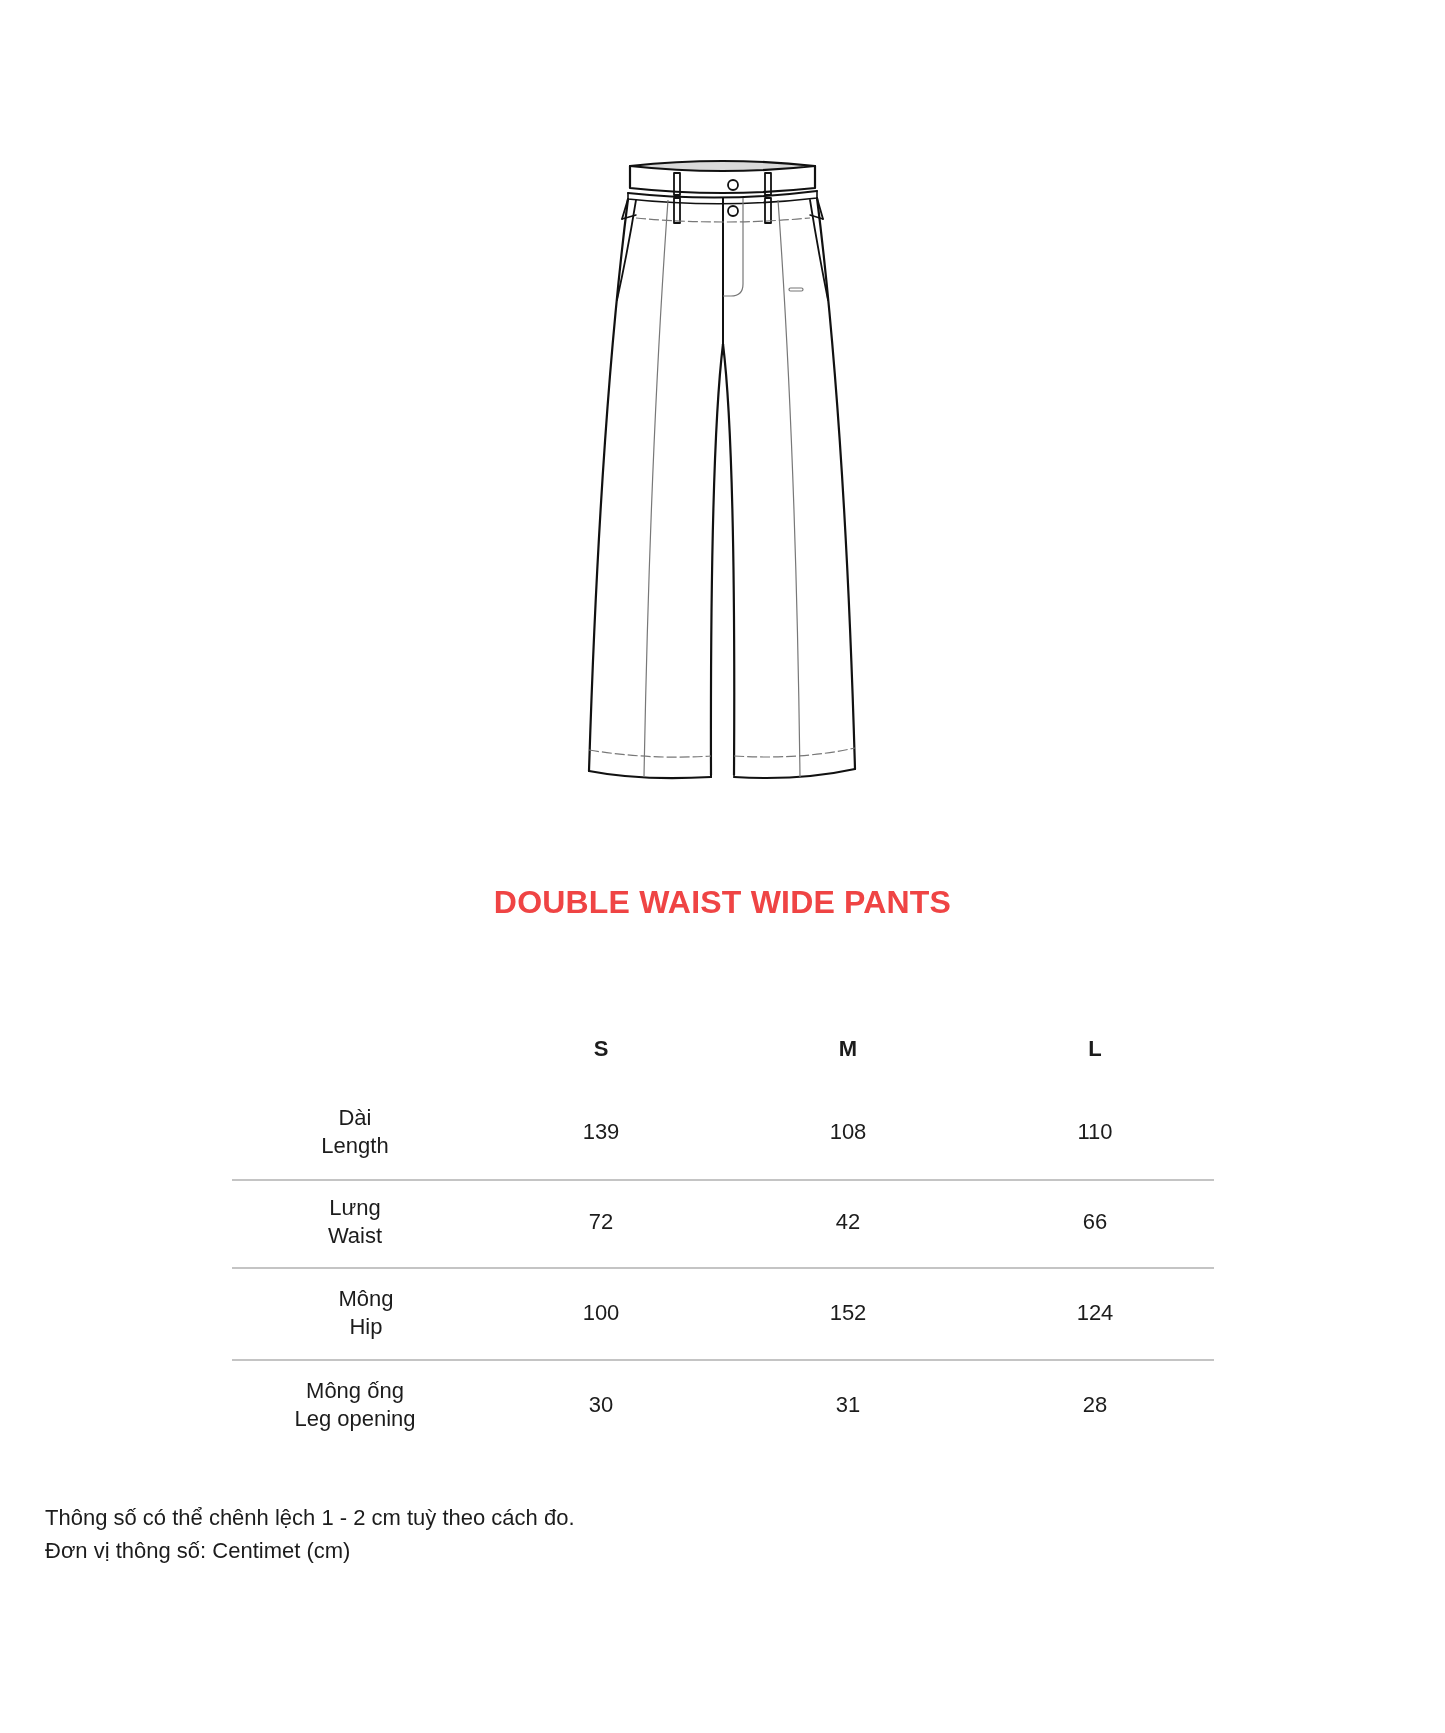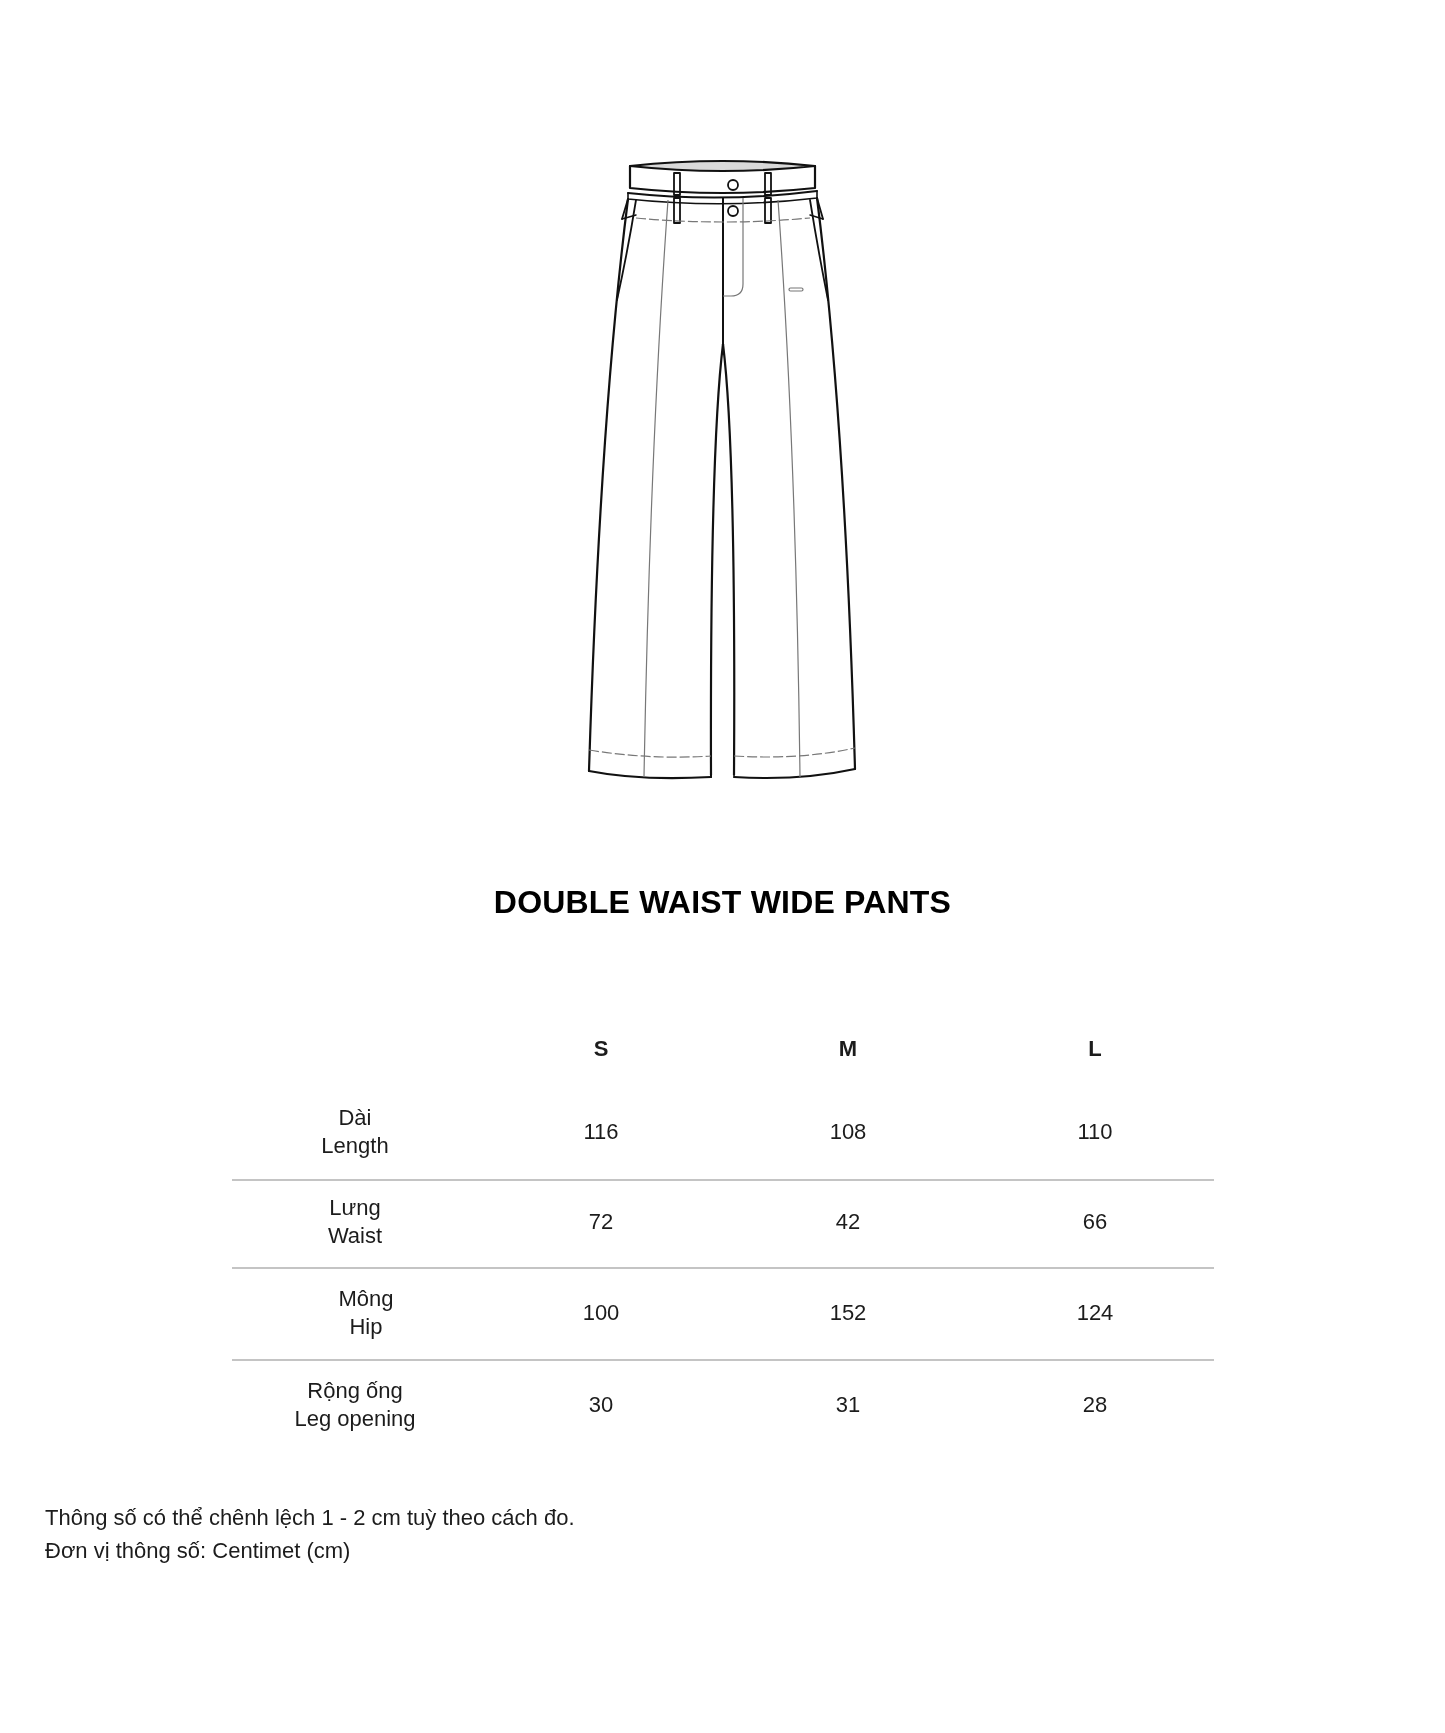--- a/index.html
+++ b/index.html
@@ -7,21 +7,21 @@
       width: 1445px; height: 1733px; position: relative; overflow: hidden;
       font-family: "Liberation Sans", sans-serif; color: #1a1a1a;
     }
     .drawing {
       position: absolute; left: 560px; top: 140px; width: 340px; height: 660px;
     }
     .drawing svg { width: 340px; height: 660px; display: block; }
     .title {
       position: absolute; left: 0; width: 1445px; top: 884px;
       text-align: center; font-weight: bold; font-size: 32px; letter-spacing: 0.2px;
-      color: #000000;
+      color: #ef4444;
     }
     .table {
       position: absolute; left: 232px; top: 0; width: 982px;
     }
     .hdr {
       position: absolute; top: 1036px; font-weight: bold; font-size: 22px;
       width: 200px; margin-left: -100px; text-align: center; color: #1c1c1c;
     }
     .row {
       position: absolute; left: 0; width: 982px;
@@ -107,21 +107,21 @@
 
   <div class="hdr" style="left:369px">S</div>
   <div class="hdr" style="left:616px">M</div>
   <div class="hdr" style="left:863px">L</div>
 
   <div class="row" style="top:1104px">
     <div class="cell" style="left:123px; top:0">
       <div>Dài</div>
       <div>Length</div>
     </div>
-    <div class="cell" style="left:369px; top:14px">116</div>
+    <div class="cell" style="left:369px; top:14px">139</div>
     <div class="cell" style="left:616px; top:14px">108</div>
     <div class="cell" style="left:863px; top:14px">110</div>
   </div>
   <div class="divider" style="top:1179px"></div>
 
   <div class="row" style="top:1194px">
     <div class="cell" style="left:123px; top:0">
       <div>Lưng</div>
       <div>Waist</div>
     </div>
@@ -137,21 +137,21 @@
       <div>Hip</div>
     </div>
     <div class="cell" style="left:369px; top:14px">100</div>
     <div class="cell" style="left:616px; top:14px">152</div>
     <div class="cell" style="left:863px; top:14px">124</div>
   </div>
   <div class="divider" style="top:1359px"></div>
 
   <div class="row" style="top:1377px">
     <div class="cell" style="left:123px; top:0">
-      <div>Rộng ống</div>
+      <div>Mông ống</div>
       <div>Leg opening</div>
     </div>
     <div class="cell" style="left:369px; top:14px">30</div>
     <div class="cell" style="left:616px; top:14px">31</div>
     <div class="cell" style="left:863px; top:14px">28</div>
   </div>
 </div>
 
 <div class="note" style="top:1505px">Thông số có thể chênh lệch 1 - 2 cm tuỳ theo cách đo.</div>
 <div class="note" style="top:1538px">Đơn vị thông số: Centimet (cm)</div>

